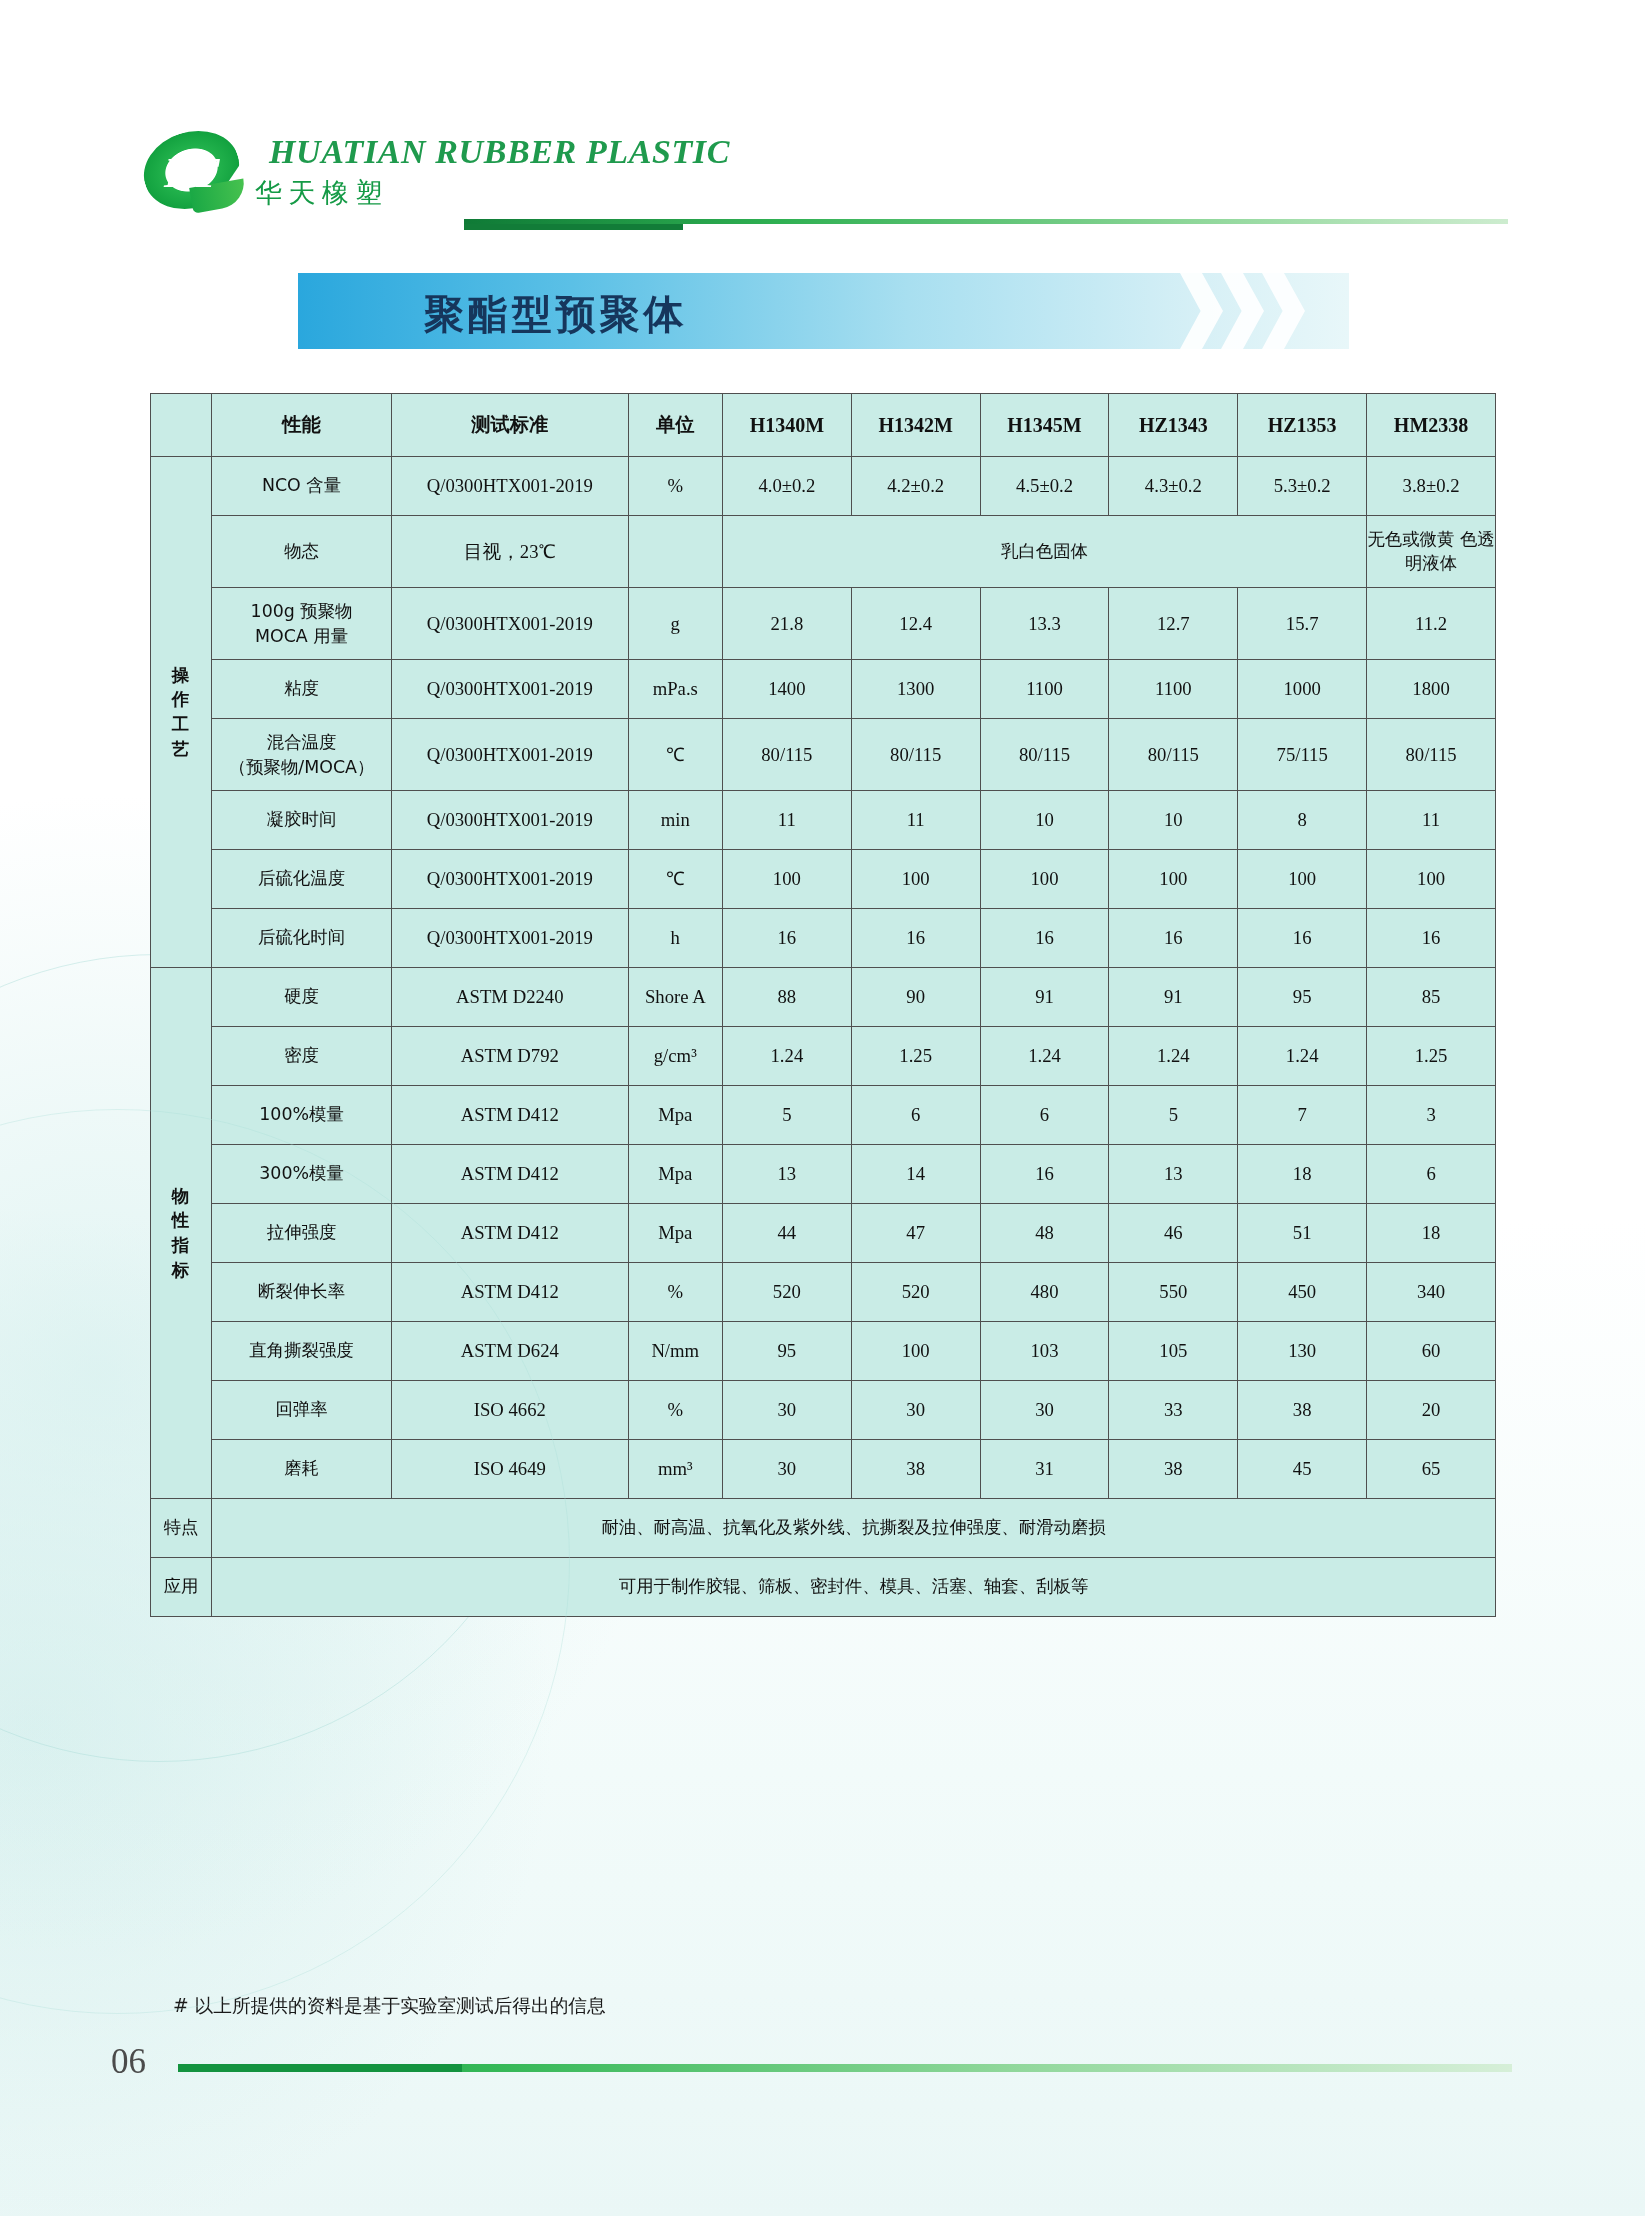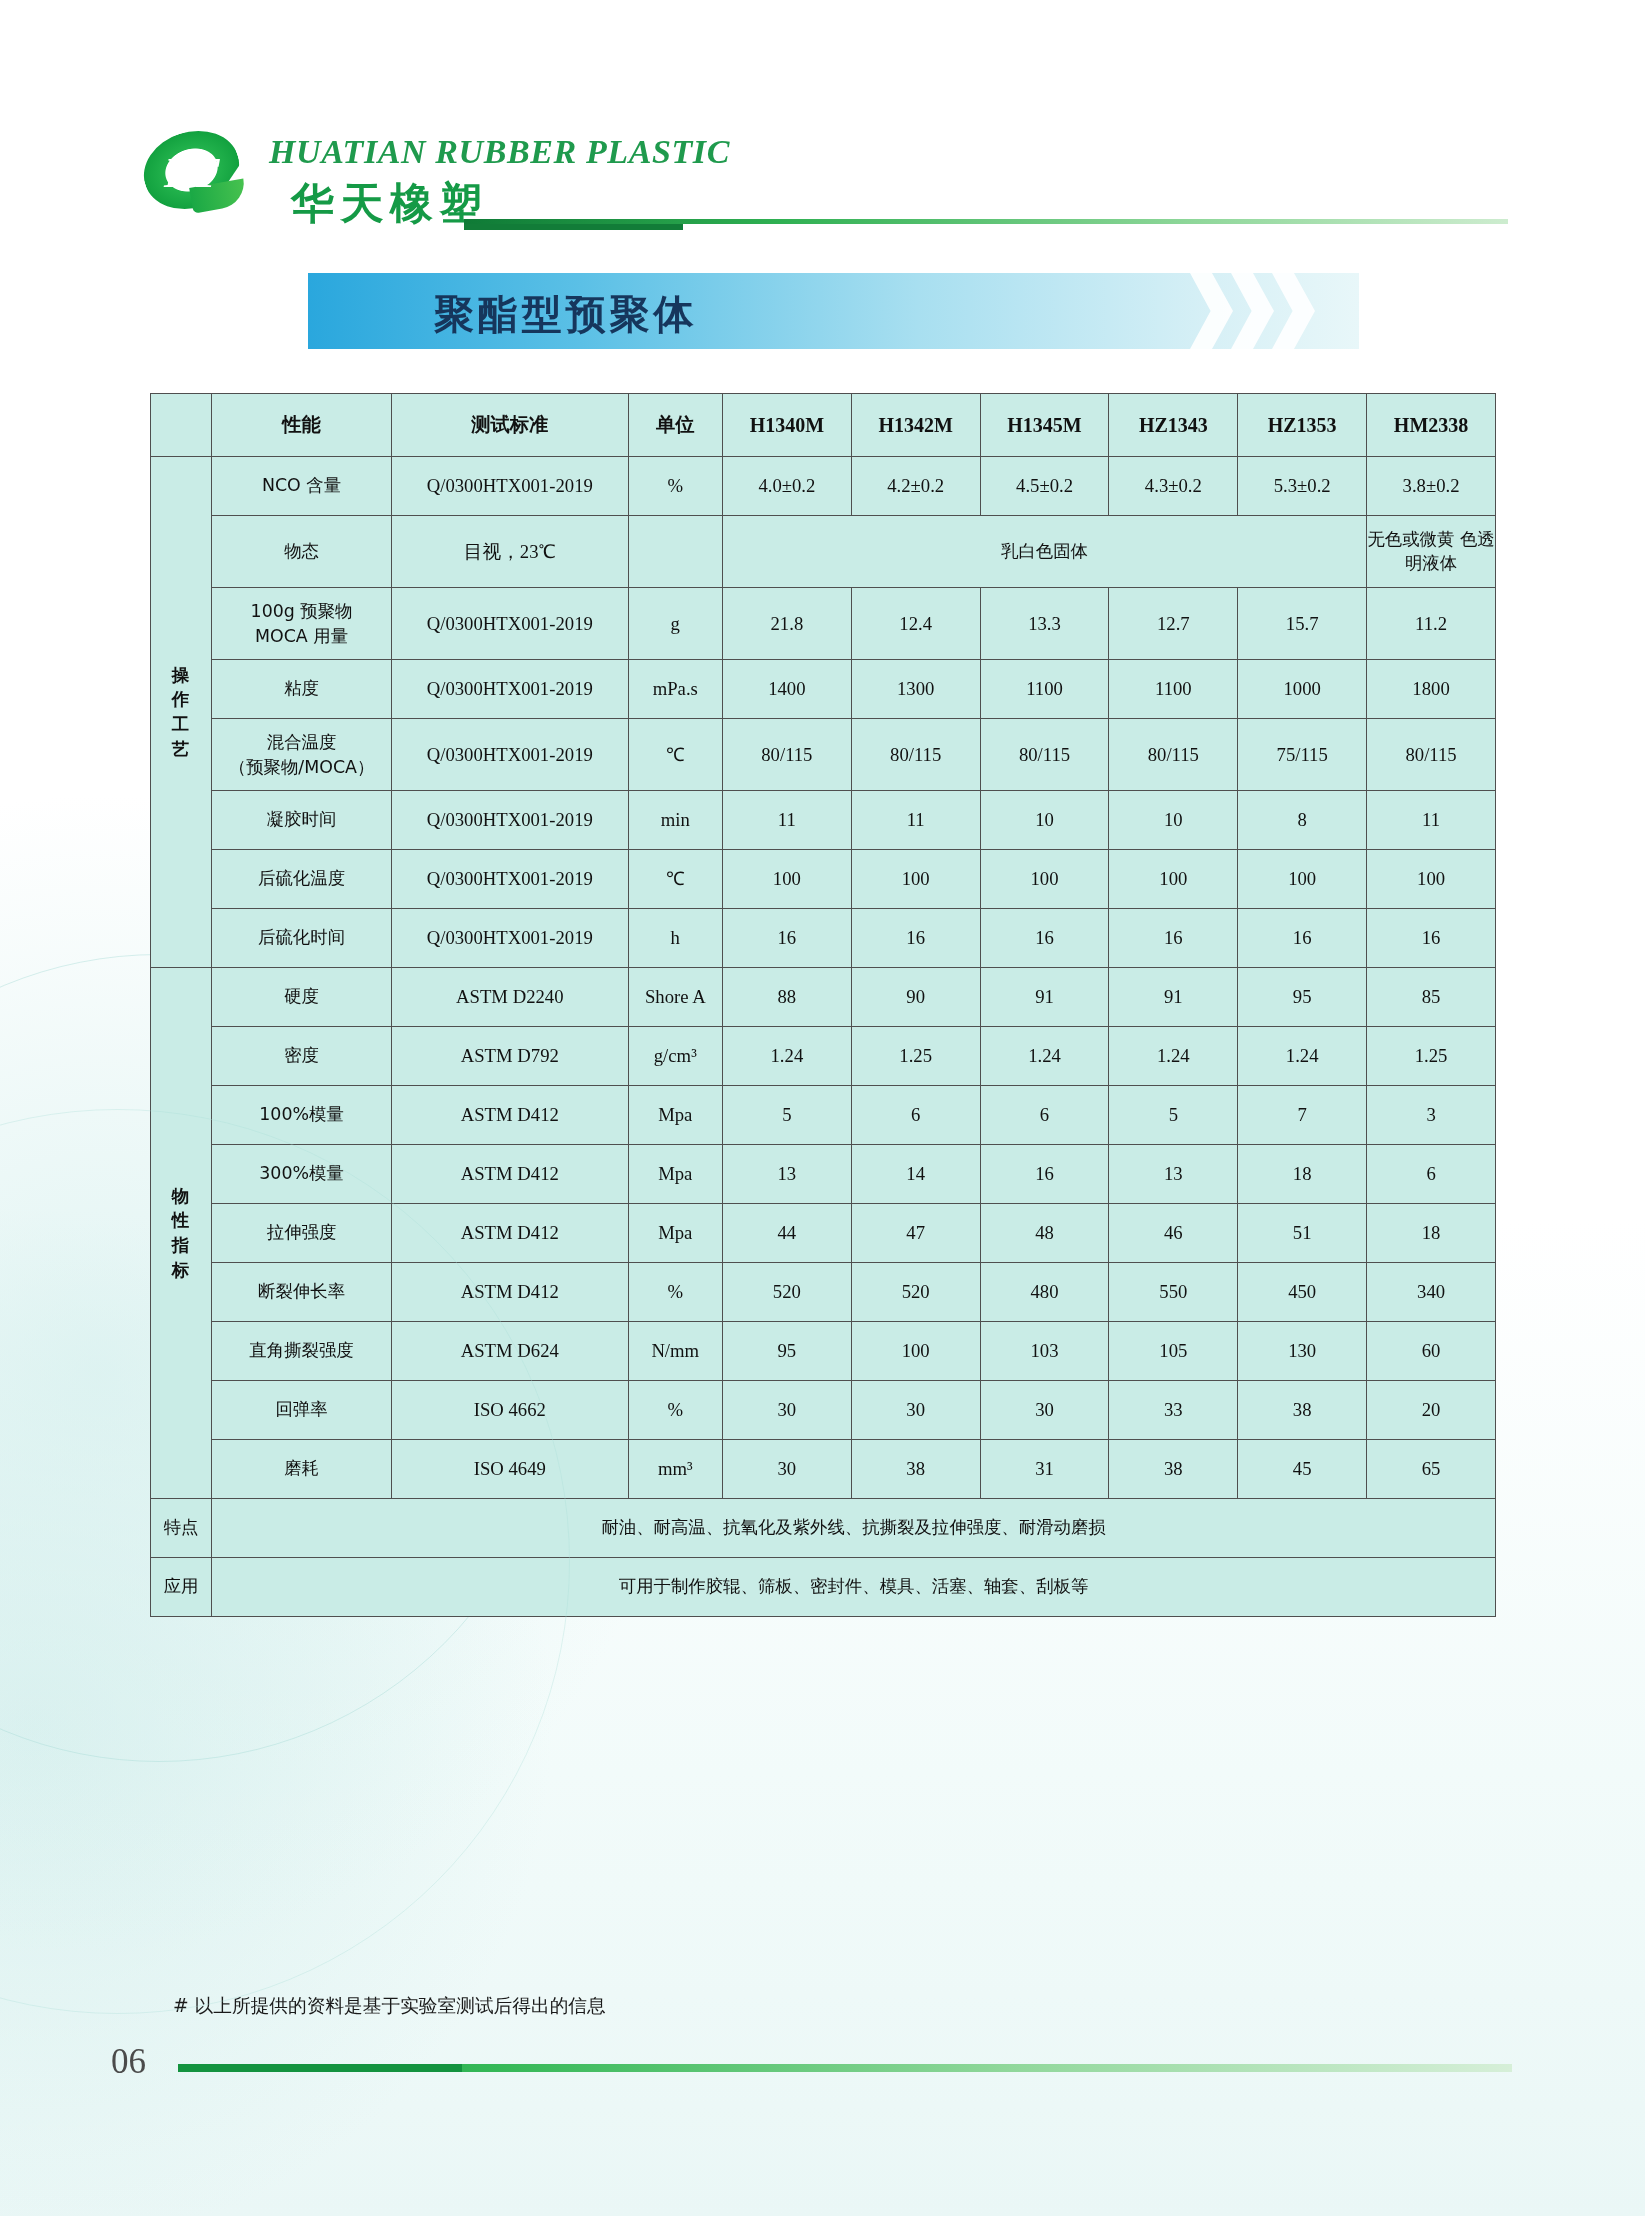--- a/index.html
+++ b/index.html
@@ -98,25 +98,24 @@
     font-style: italic;
     font-weight: bold;
     color: #1f9a4d;
     letter-spacing: 0.6px;
   }
   .brand-cn {
     position: absolute;
     left: 255px;
     top: 175px;
     font-family: "DejaVu Sans", sans-serif;
-    font-size: 43px;
-    font-weight: bold;
+    font-size: 27px;
+    font-weight: normal;
     color: #159a46;
     letter-spacing: 6.4px;
-    margin-left: 36px;
   }
   .header-rule {
     position: absolute;
     left: 464px;
     top: 219px;
     width: 1044px;
     height: 5.2px;
     background: linear-gradient(90deg, #0f7a36 0%, #2fb052 30%, #8fd79a 70%, #cdeccf 100%);
   }
   .header-rule-2 {
@@ -124,21 +123,21 @@
     left: 464px;
     top: 224px;
     width: 219px;
     height: 6.4px;
     background: #127c38;
   }
 
   
   .banner {
     position: absolute;
-    left: 308px;
+    left: 298px;
     top: 273px;
     width: 1051px;
     height: 76px;
   }
   .banner .bar {
     position: absolute;
     left: 0; top: 0;
     width: 1051px;
     height: 76px;
     background: linear-gradient(90deg, #2aa7dd 0%, #5bc0e6 26%, #a8dff0 58%, #d7f0f6 86%, #e8f7f9 100%);

